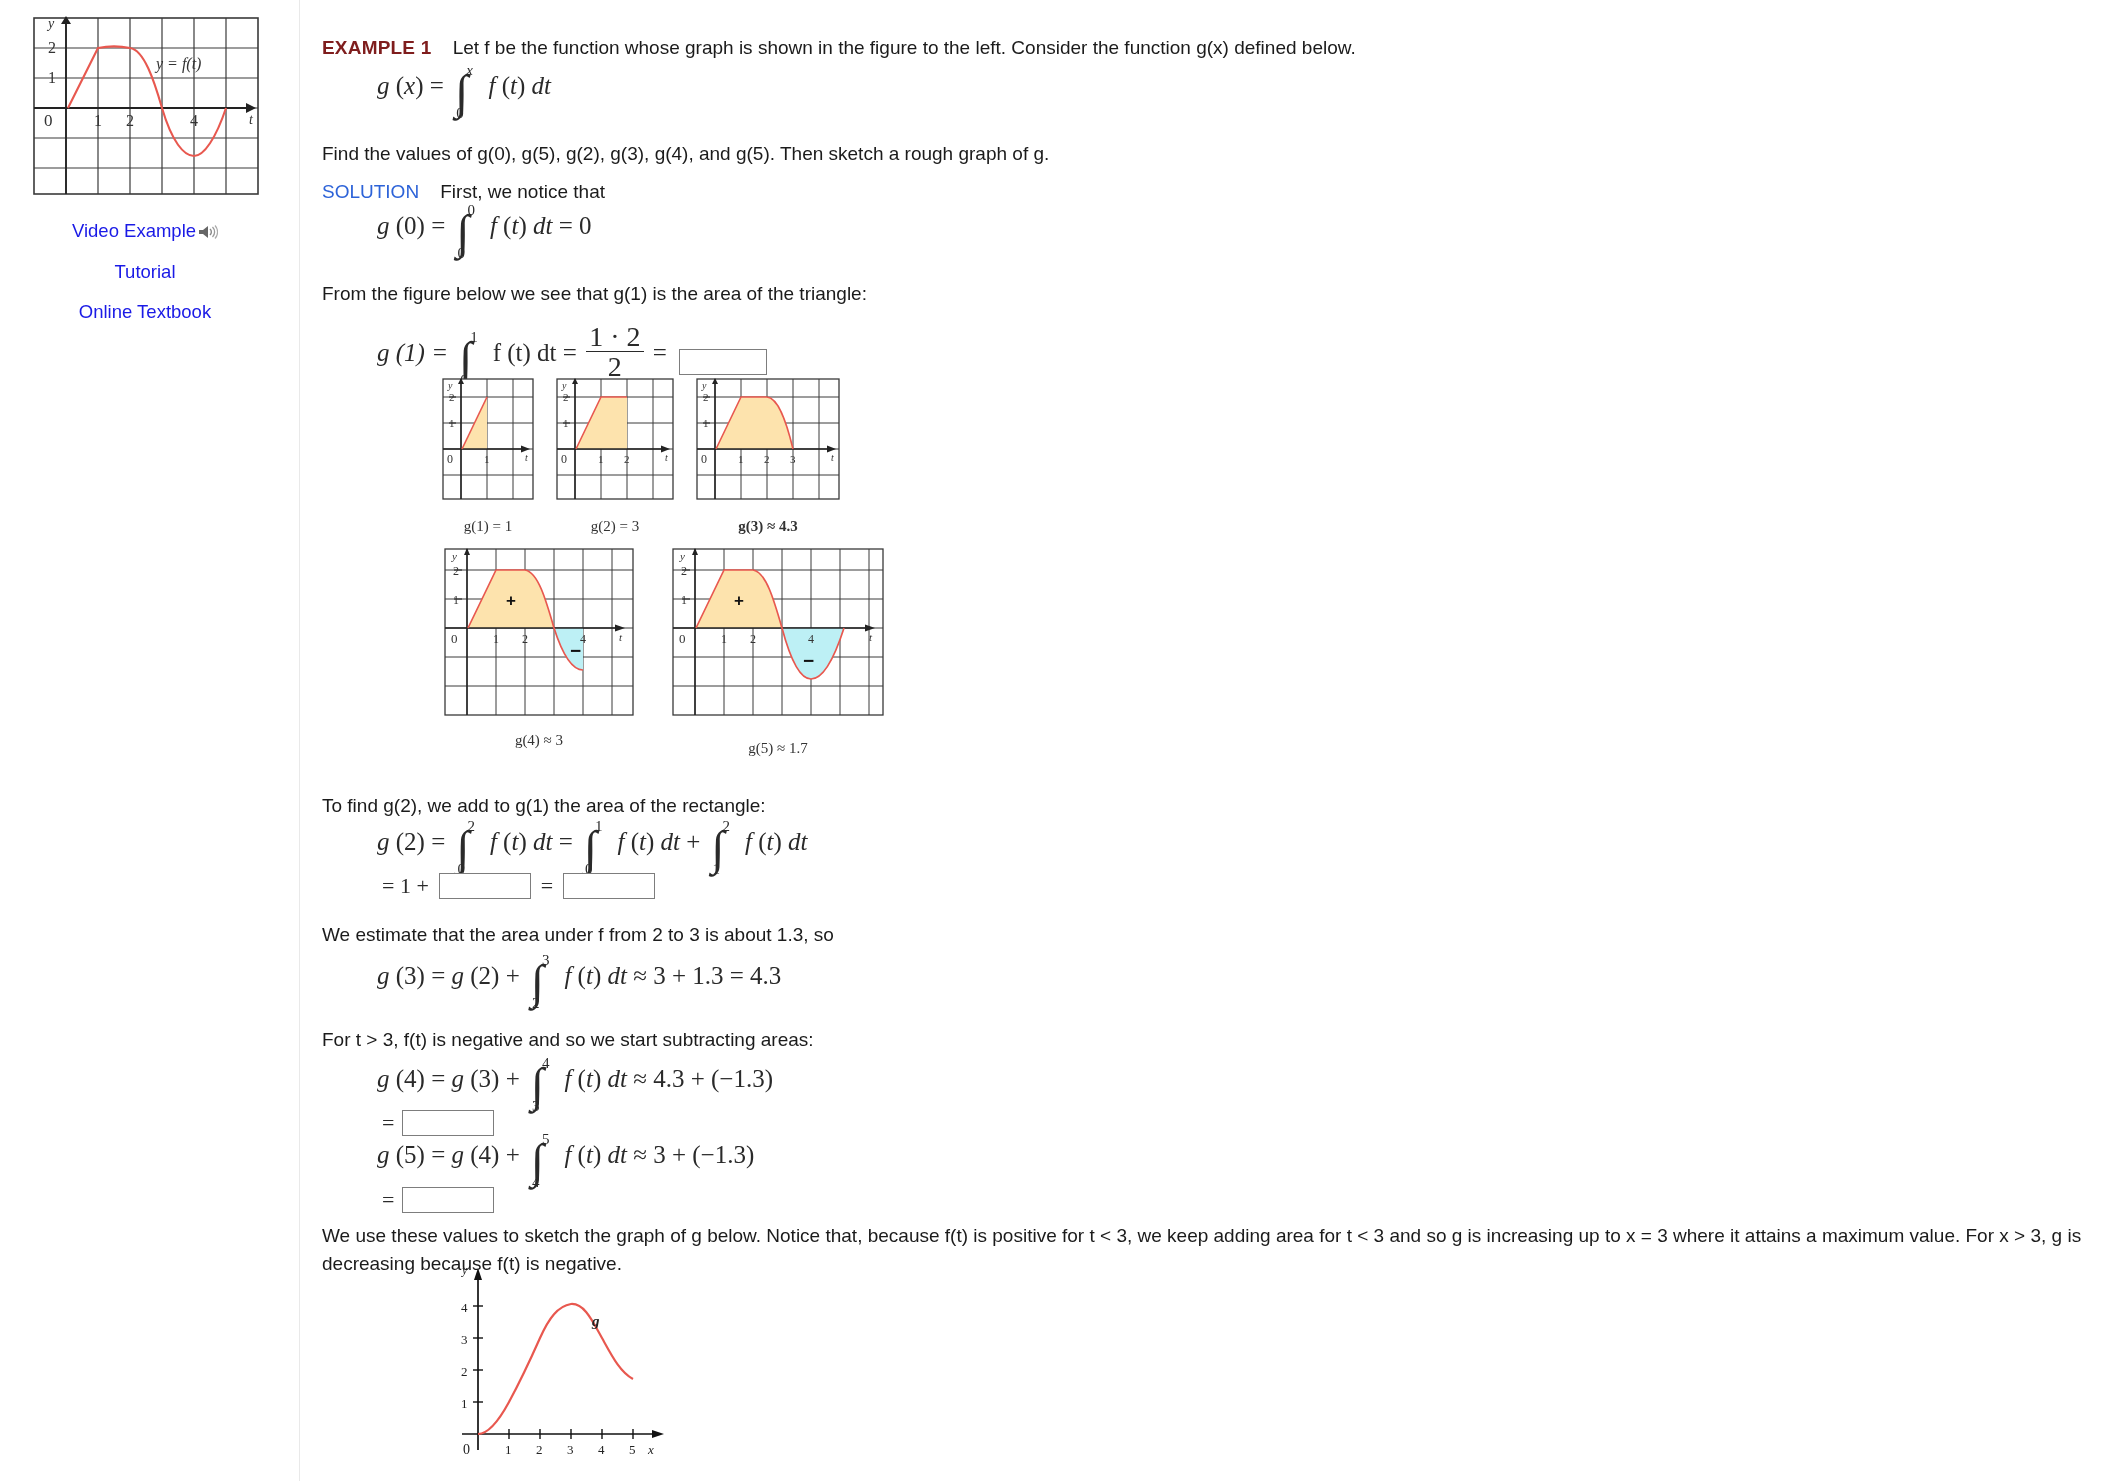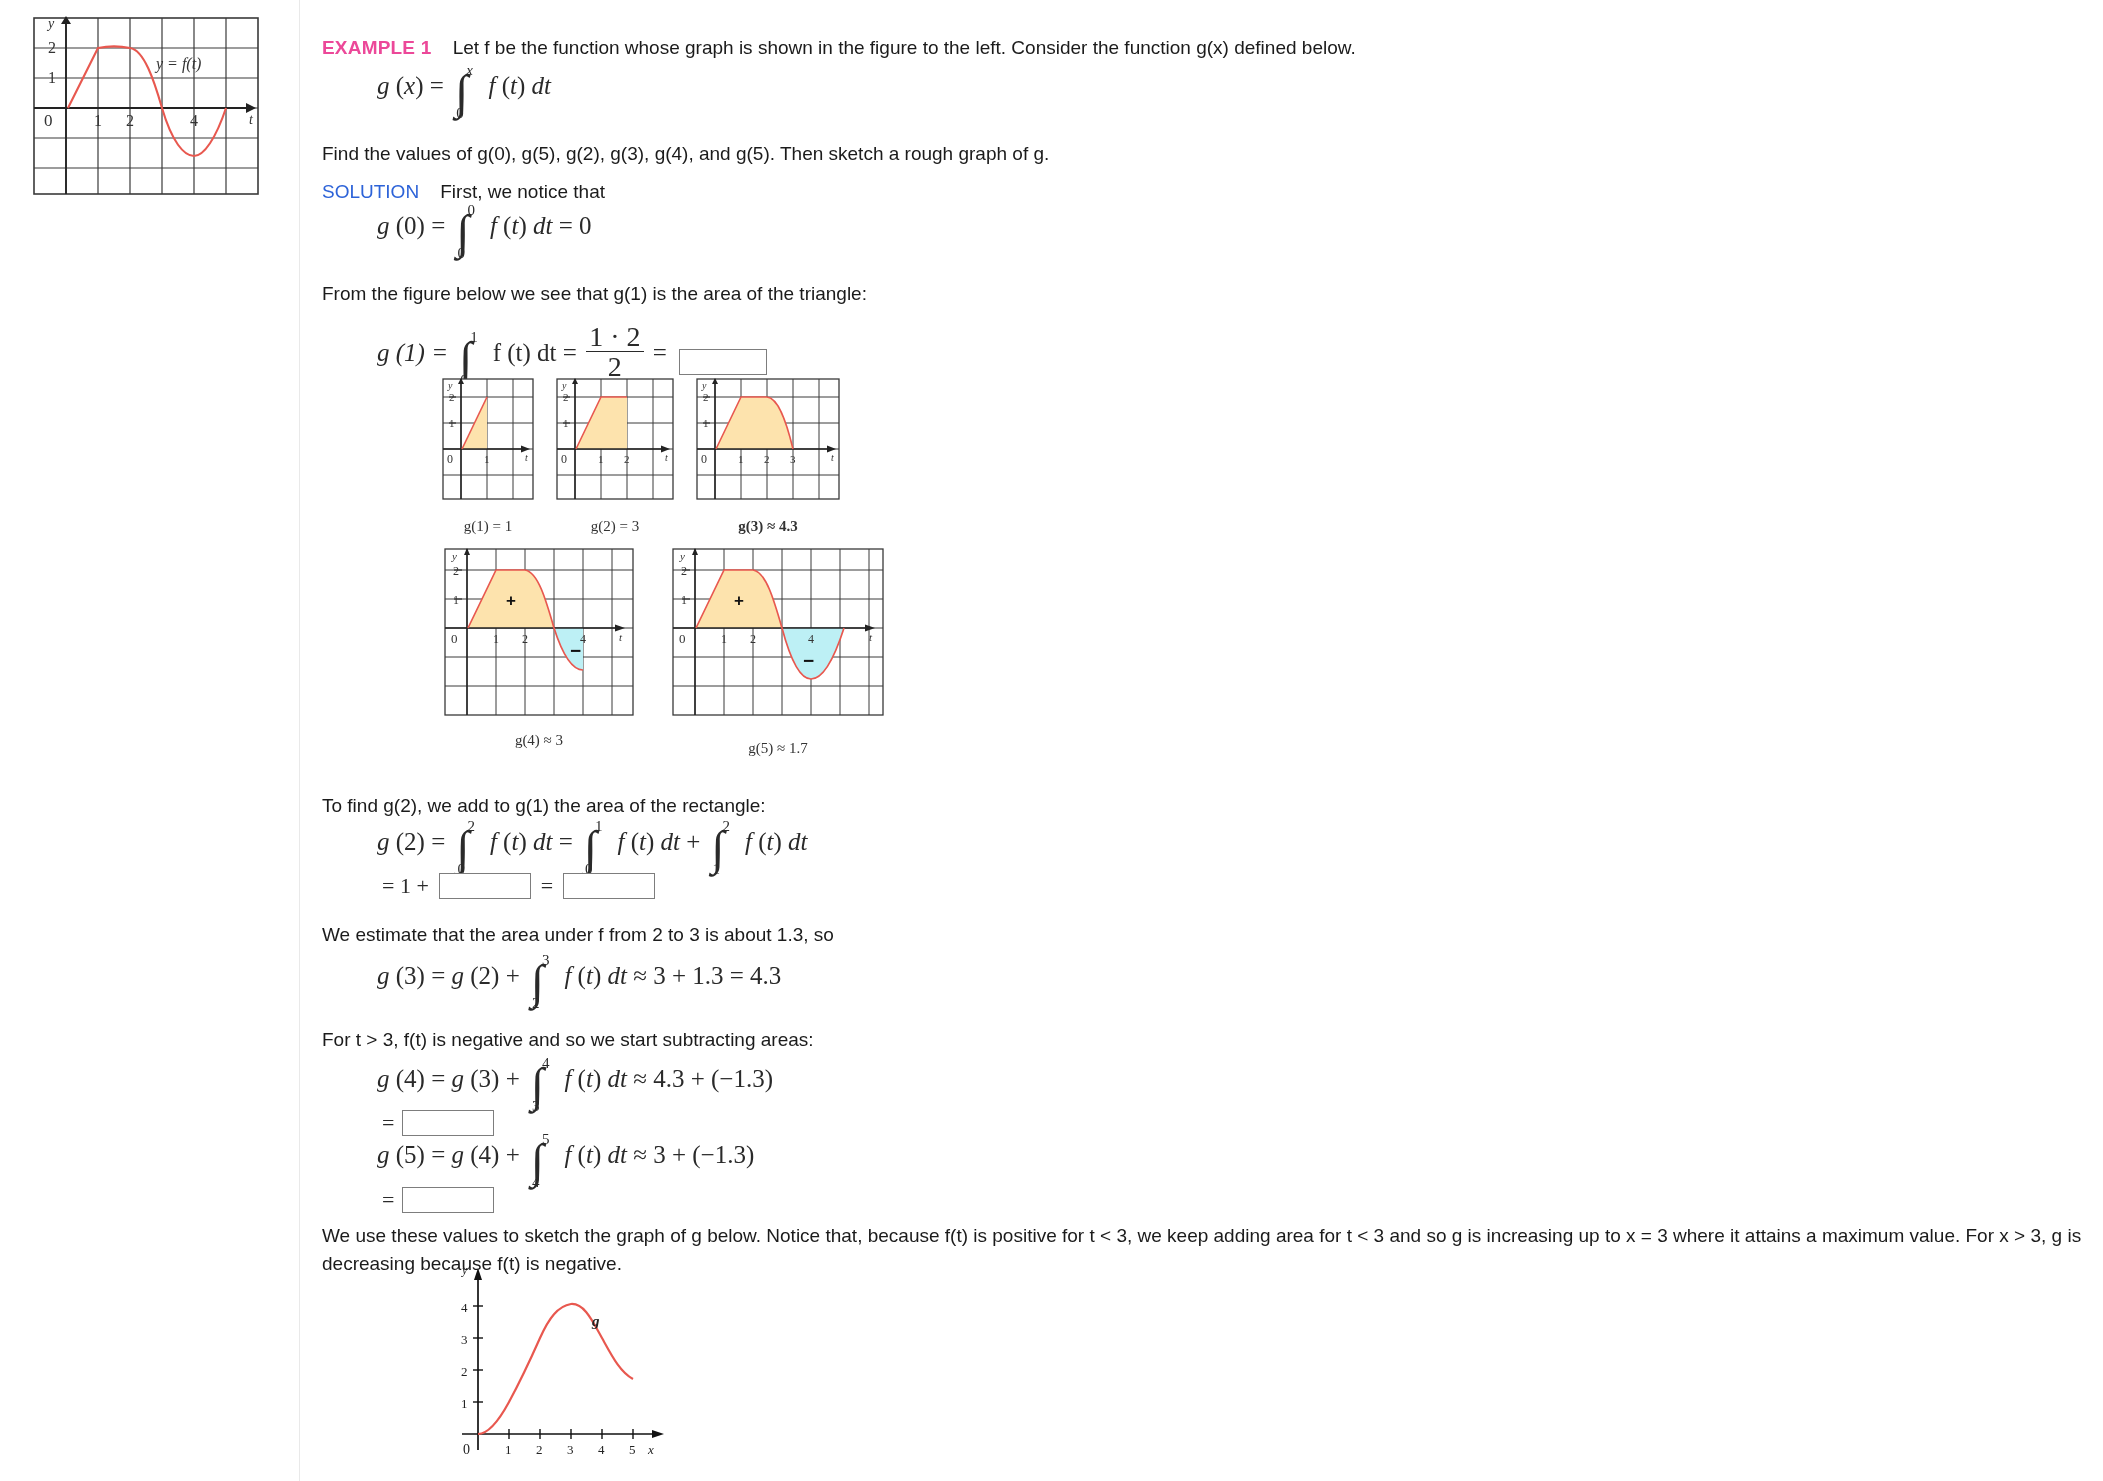--- a/index.html
+++ b/index.html
@@ -33,21 +33,21 @@
   
   .main {
     position: absolute; left: 322px; top: 0;
     width: 1760px;
   }
   .para {
     font-size: 19px; color: #1b1b1b; line-height: 1.45;
     font-family: "Liberation Sans", sans-serif;
     margin: 0;
   }
-  .kw-example { color:#ec4899; font-weight: bold; letter-spacing: .2px; }
+  .kw-example { color:#7f1d1d; font-weight: bold; letter-spacing: .2px; }
   .kw-solution { color:#2d63d8; }
 
   
   .abs { position: absolute; }
 
   
   .math {
     font-family: "Liberation Serif", serif;
     color: #2a2a2a;
     font-size: 25px;
@@ -132,20 +132,36 @@
         <text x="16" y="67" font-family="Liberation Serif, serif" font-size="16" fill="#333">1</text>
         <text x="12" y="110" font-family="Liberation Serif, serif" font-size="17" fill="#333">0</text>
         <text x="62" y="110" font-family="Liberation Serif, serif" font-size="16" fill="#333">1</text>
         <text x="94" y="110" font-family="Liberation Serif, serif" font-size="16" fill="#333">2</text>
         <text x="158" y="110" font-family="Liberation Serif, serif" font-size="16" fill="#333">4</text>
         <text x="217" y="108" font-family="Liberation Serif, serif" font-size="14" font-style="italic" fill="#333">t</text>
         <text x="124" y="53" font-family="Liberation Serif, serif" font-size="16" font-style="italic" fill="#333">y = f(t)</text>
       </svg>
     </div>
 
+    <div class="sidebar-links">
+      <p class="link-line">
+        <a class="link" href="#">Video Example</a><span class="speaker"><svg width="20" height="16" viewBox="0 0 20 16">
+              <path d="M1 6 h4 L10 2 v12 L5 10 H1 z" fill="#666"></path>
+              <path d="M12 5 a4 4 0 0 1 0 6" stroke="#888" stroke-width="1.4" fill="none"></path>
+              <path d="M14.5 3 a7 7 0 0 1 0 10" stroke="#999" stroke-width="1.3" fill="none"></path>
+              <path d="M17 1.5 a9.5 9.5 0 0 1 0 13" stroke="#aaa" stroke-width="1.2" fill="none"></path>
+            </svg></span>
+      </p>
+      <p class="link-line">
+        <a class="link" href="#">Tutorial</a>
+      </p>
+      <p class="link-line">
+        <a class="link" href="#">Online Textbook</a>
+      </p>
+    </div>
   </div>
 
   <div class="main">
 
     <p class="para abs" style="left:0; top:34px; width:1740px;">
       <span class="kw-example">EXAMPLE 1</span>
       &nbsp;&nbsp;&nbsp;<span>Let f be the function whose graph is shown in the figure to the left. Consider the function g(x) defined below.</span>
     </p>
 
     <div class="math abs" style="left:55px; top:72px;">

